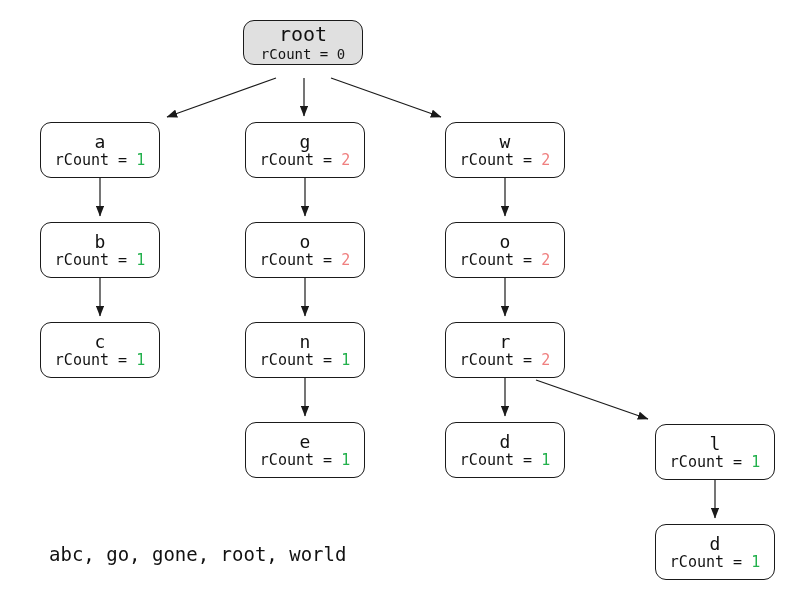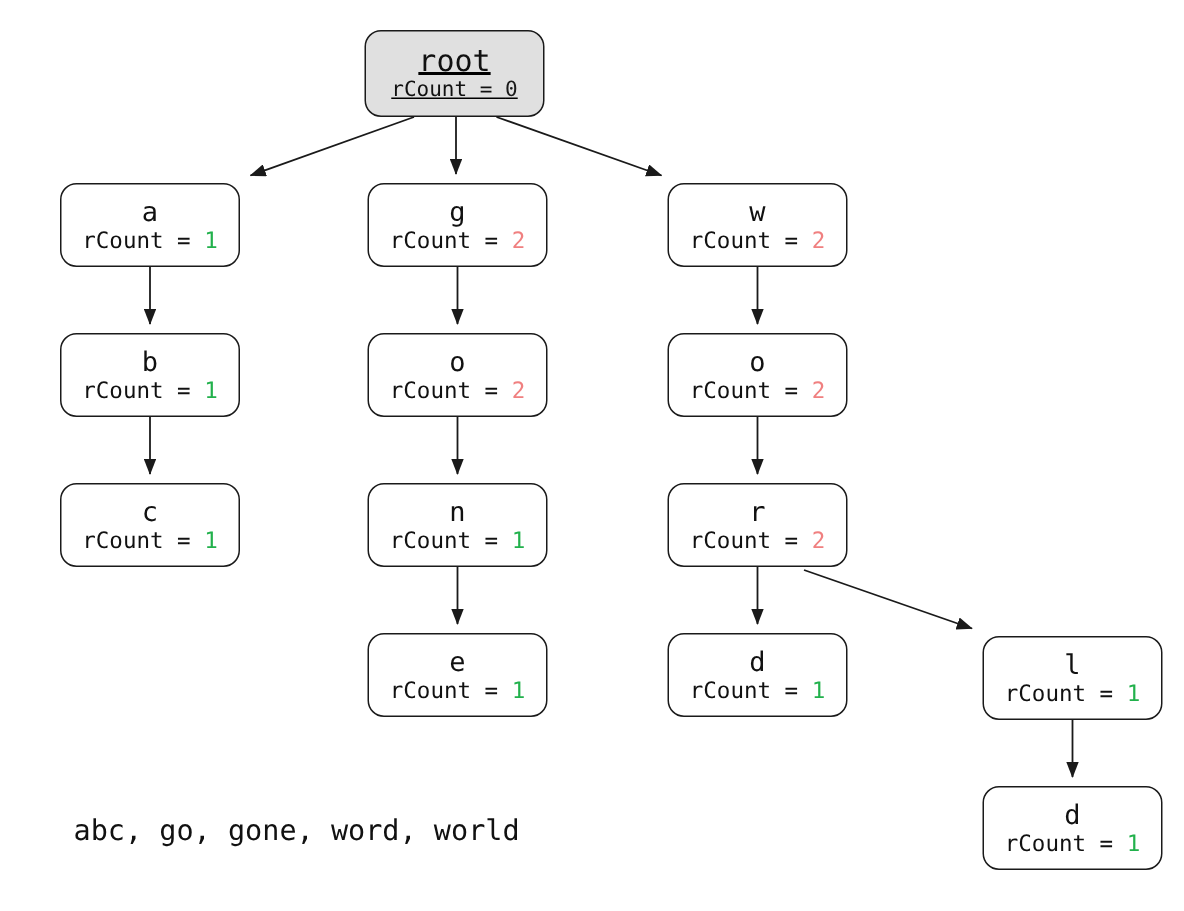--- a/index.html
+++ b/index.html
@@ -41,22 +41,21 @@
     white-space: pre;
   }
   .node .rcount {
     font-size: 15px;
     line-height: 17px;
     color: #111111;
     white-space: pre;
   }
   .node.root-node {
     background: #e0e0e0;
-    height: 58px;
-    text-decoration: underline;
+    height: 45px;
   }
   .node.root-node .letter { font-size: 20px; line-height: 23px; }
   .node.root-node .rcount { font-size: 14px; }
   .val-green { color: #22b14c; }
   .val-red   { color: #f08080; }
   .val-dark  { color: #1a1a1a; }
   #wordlist {
     position: absolute;
     left: 49px;
     top: 543px;
@@ -156,15 +155,15 @@
   <div class="node" style="left:655px; top:424px;">
     <div class="letter">l</div>
     <div class="rcount"><span>rCount = </span><span class="val-green">1</span></div>
   </div>
 
   <div class="node" style="left:655px; top:524px;">
     <div class="letter">d</div>
     <div class="rcount"><span>rCount = </span><span class="val-green">1</span></div>
   </div>
 
-  <div id="wordlist">abc, go, gone, word, world</div>
+  <div id="wordlist">abc, go, gone, root, world</div>
 
 </div>
 
 </body></html>

